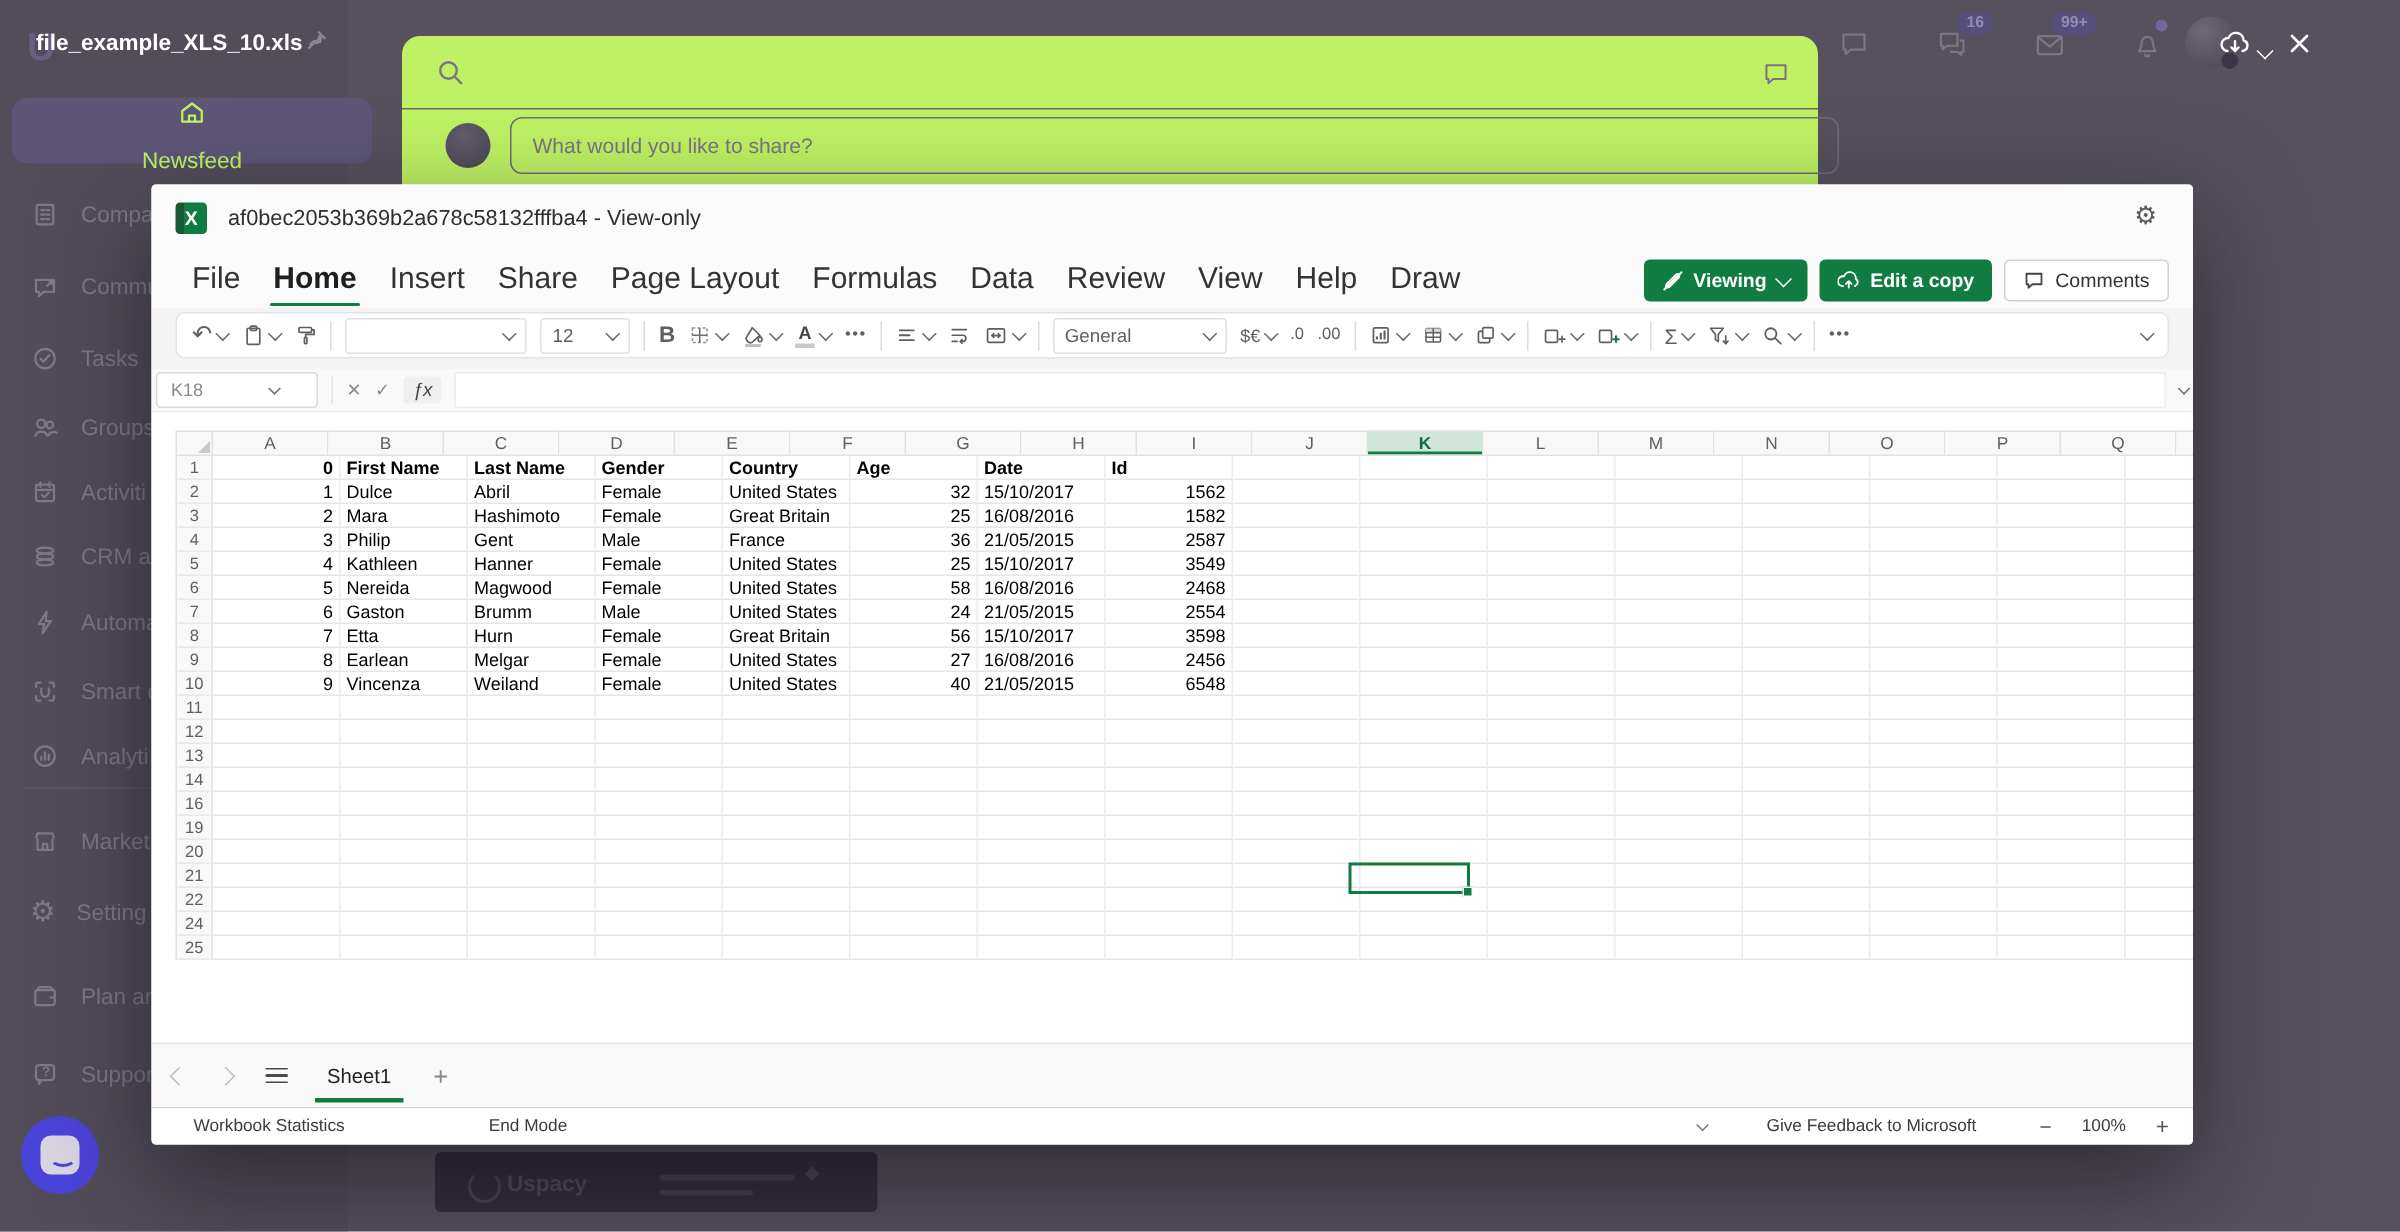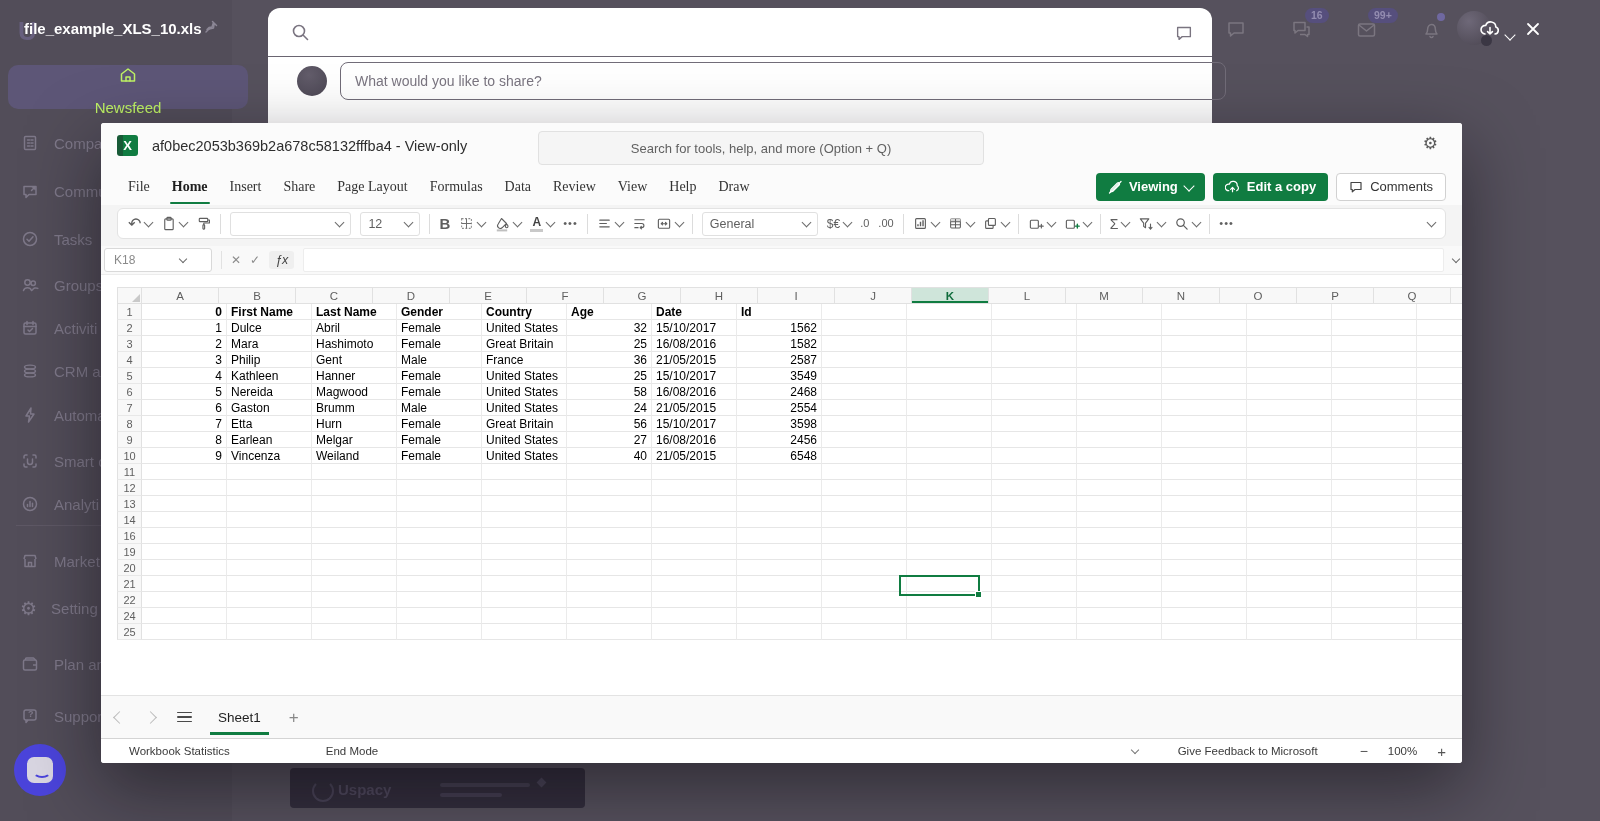--- a/index.html
+++ b/index.html
@@ -17,21 +17,21 @@
   
   .tb-ic{position:absolute;color:#7B7680;}
   .badge{position:absolute;background:#564F7D;color:#938CB0;font-size:10.5px;font-weight:bold;
          border-radius:9px;padding:2px 6px;line-height:1;}
   .bell-dot{position:absolute;width:8px;height:8px;border-radius:50%;background:#6F68A0;}
   .avatar{position:absolute;left:1457px;top:11px;width:34px;height:34px;border-radius:50%;
           background:radial-gradient(circle at 35% 30%,#6E6878,#4A4550);}
   .avatar::after{content:"";position:absolute;right:-1px;bottom:-1px;width:11px;height:11px;
           border-radius:50%;background:#3B3744;}
   
-  .feed-card{position:absolute;left:268px;top:8px;width:944px;height:132px;background:#ffffff;border-radius:12px;}
+  .feed-card{position:absolute;left:268px;top:24px;width:944px;height:132px;background:#bef264;border-radius:12px;}
   .feed-divider{position:absolute;left:0;top:48px;width:100%;height:1px;background:#6A6571;}
   .composer-avatar{position:absolute;left:29px;top:58px;width:30px;height:30px;border-radius:50%;
           background:radial-gradient(circle at 40% 30%,#635D6B,#4B4653);}
   .composer{position:absolute;left:72px;top:54px;width:856px;height:36px;background:transparent;
           border:1px solid #716C78;border-radius:8px;color:#827D89;font-size:14px;padding:0 14px;outline:none;}
   .composer::placeholder{color:#7A7580;}
   
   .banner{position:absolute;left:290px;top:768px;width:295px;height:40px;background:#332E3D;border-radius:4px;}
   .banner-mark{position:absolute;left:22px;top:12px;width:18px;height:18px;border-radius:50%;
           border:2.5px solid #4A4458;border-top-color:transparent;}
@@ -58,21 +58,21 @@
             display:flex;align-items:center;padding:0 16px;}
   .xl-icon{width:21px;height:21px;border-radius:3px;color:#fff;font-weight:bold;font-size:13px;
            display:flex;align-items:center;justify-content:center;
            background:linear-gradient(90deg,#185A37 0 28%,#107C41 28%);}
   .doc-title{margin-left:14px;font-size:14.5px;color:#2E2E2E;}
   .xl-search{position:absolute;left:437px;top:8px;width:440px;height:30px;background:#F5F5F5;
              border:1px solid #E1E1E1;border-radius:4px;text-align:center;font-size:13px;color:#555;outline:none;}
   .xl-search::placeholder{color:#616161;}
   .gear{position:absolute;right:24px;top:12px;font-size:17px;color:#5A5A5A;line-height:1;}
   .menubar{height:37px;background:#FBFBFB;display:flex;align-items:center;padding:0 10px 0 16px;}
-  .menu-item{padding:0 11px;font-size:14px;color:#333;height:100%;display:flex;align-items:center;position:relative;font-family:Liberation Serif, serif;}
+  .menu-item{padding:0 11px;font-size:20px;color:#333;height:100%;display:flex;align-items:center;position:relative;}
   .menu-item.active{font-weight:bold;color:#1F1F1F;}
   .menu-item.active::after{content:"";position:absolute;left:9px;right:9px;bottom:1px;height:2.5px;
             background:#107C41;border-radius:2px;}
   .menu-right{margin-left:auto;display:flex;align-items:center;gap:8px;padding-right:6px;}
   .btn-green{display:flex;align-items:center;gap:7px;background:#107C41;color:#fff;font-size:13px;
              font-weight:bold;height:28px;padding:0 12px;border-radius:4px;border:none;}
   .btn-outline{display:flex;align-items:center;gap:7px;background:#fff;color:#333;font-size:13px;
              height:28px;padding:0 12px;border-radius:4px;border:1px solid #D1D1D1;}
   .ribbon{height:35px;background:#F4F4F4;padding:3px 16px;}
   .ribbon-inner{height:29px;background:#fff;border:1px solid #E3E3E3;border-radius:6px;
@@ -320,21 +320,20 @@
   <svg width="18" height="18" viewBox="0 0 18 18" stroke="currentColor" stroke-width="1.8" stroke-linecap="round">
       <path d="M4 4 L14 14 M14 4 L4 14"></path>
     </svg>
 </span>
 
 <div class="modal">
 
   <div class="titlebar">
     <div class="xl-icon">X</div>
     <div class="doc-title">af0bec2053b369b2a678c58132fffba4  -  View-only</div>
-    <input class="xl-search" placeholder="Search for tools, help, and more (Option + Q)" style="">
     <span class="gear">⚙</span>
   </div>
 
   <div class="menubar">
     <div class="menu-item">File</div>
     <div class="menu-item active">Home</div>
     <div class="menu-item">Insert</div>
     <div class="menu-item">Share</div>
     <div class="menu-item">Page Layout</div>
     <div class="menu-item">Formulas</div>

